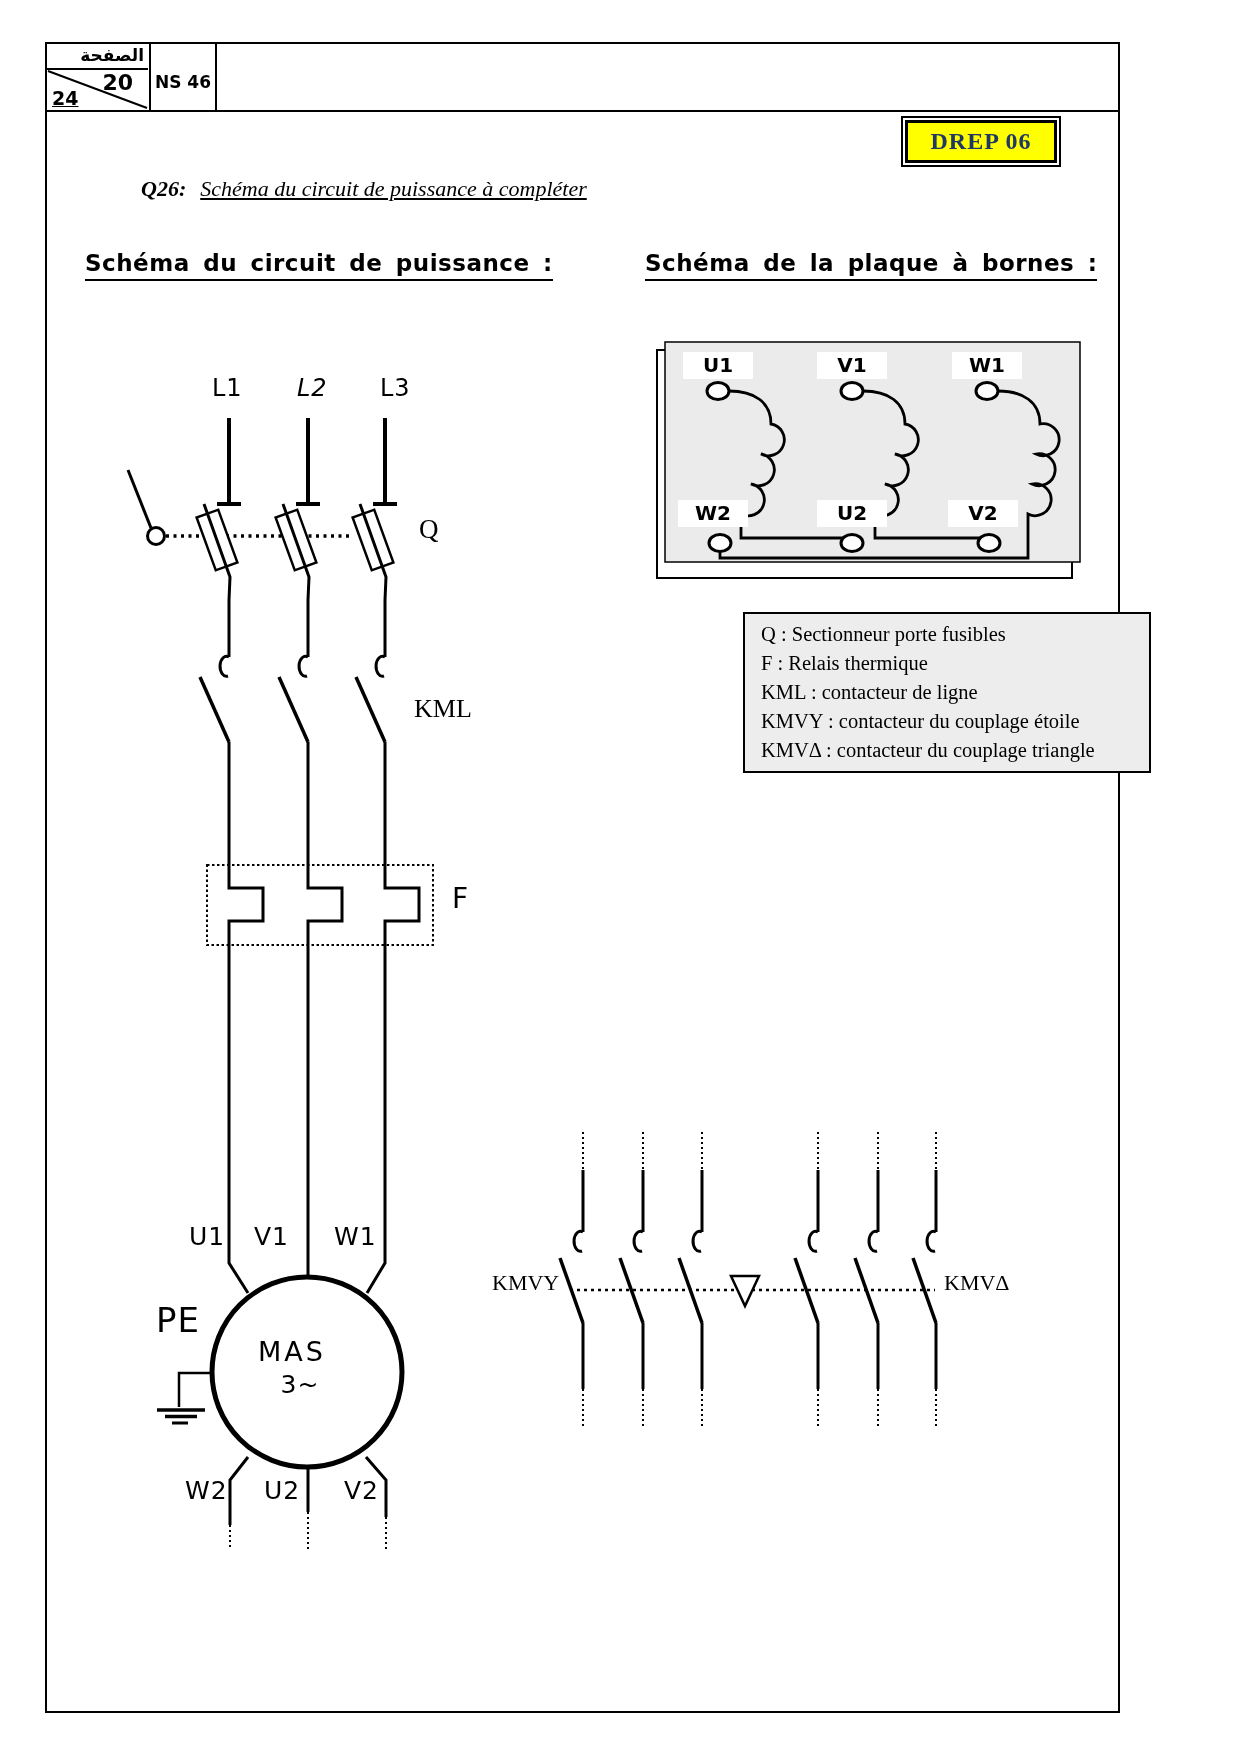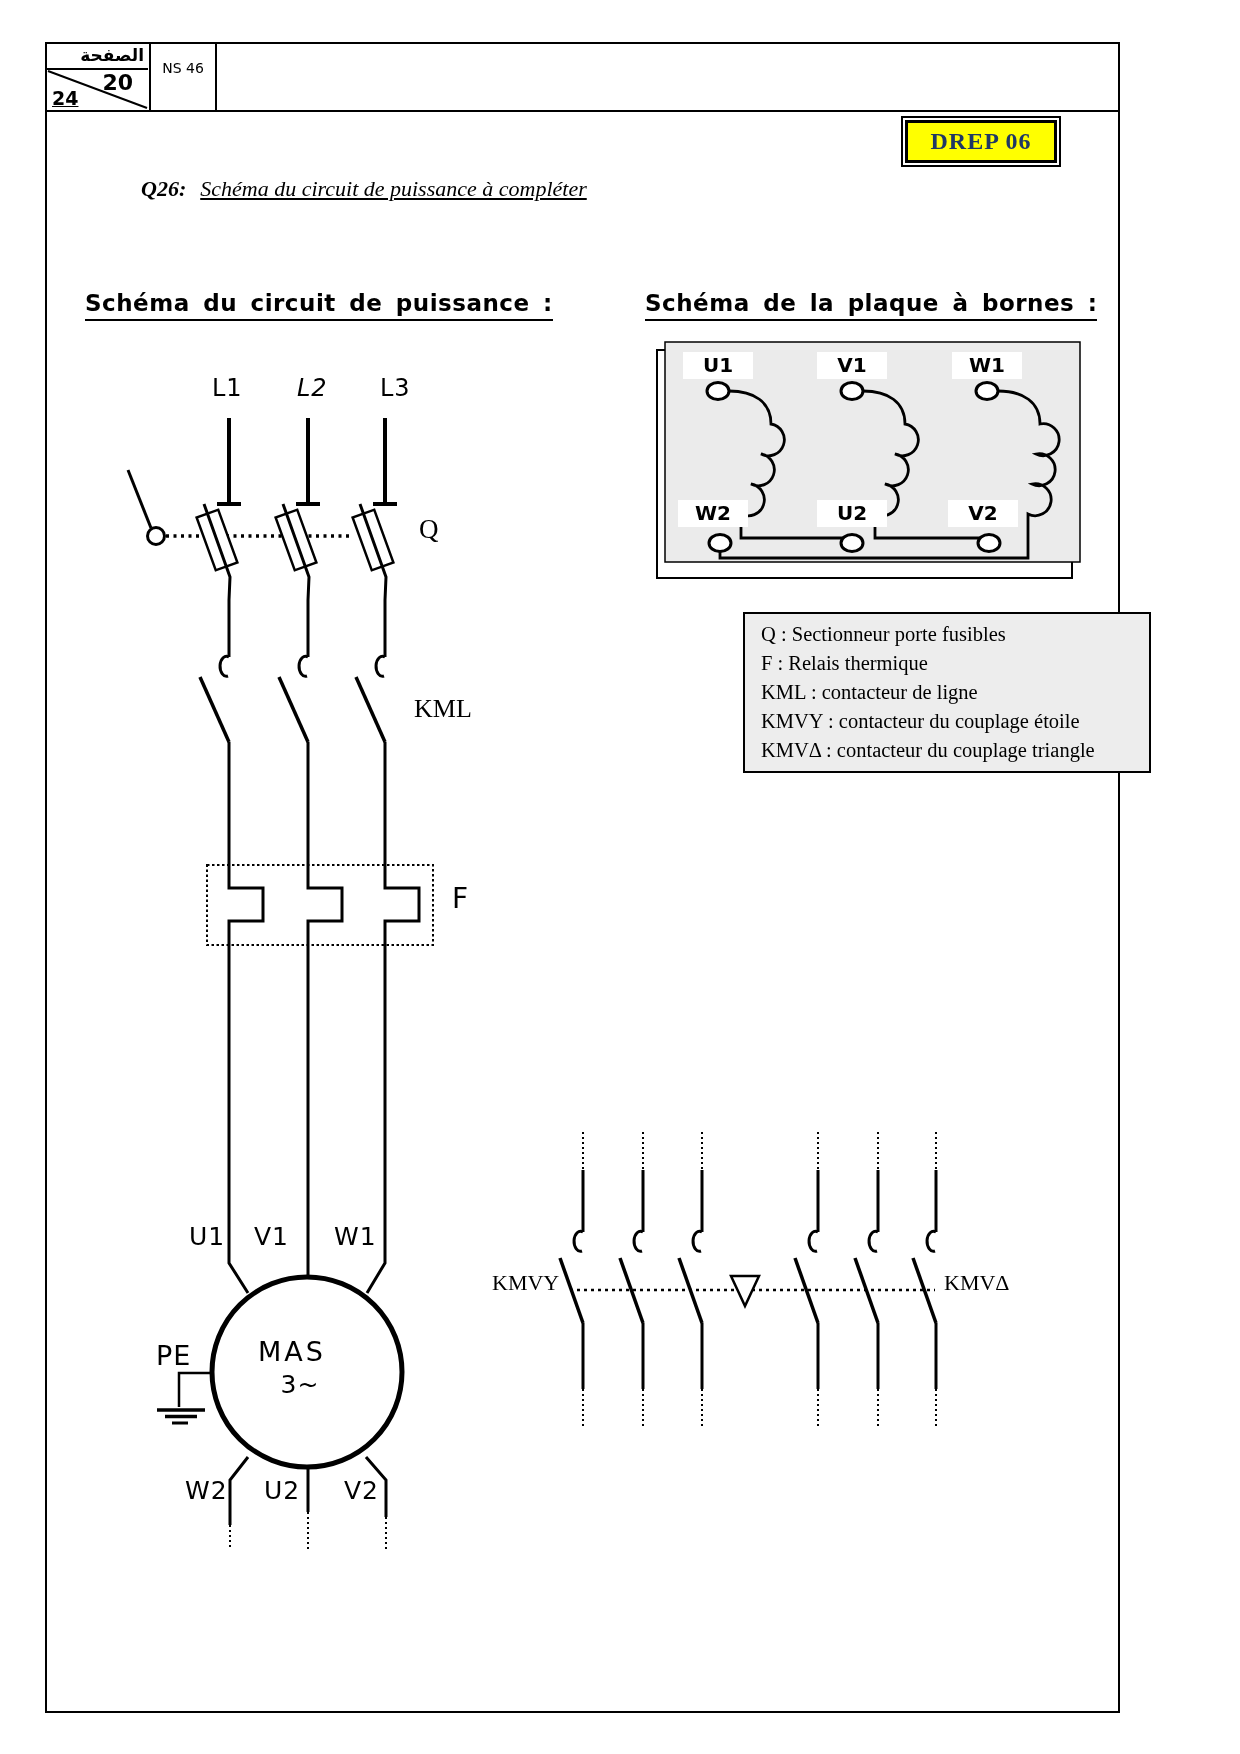--- a/index.html
+++ b/index.html
@@ -9,21 +9,21 @@
 
   
   .header-box{left:45px;top:42px;width:1075px;height:70px;border:2.5px solid #000;
               display:flex;box-sizing:border-box;background:#fff;z-index:3;}
   .cell-page{width:104px;border-right:2.5px solid #000;position:relative;box-sizing:border-box;}
   .page-word{position:absolute;top:1px;right:5px;font-size:17px;font-weight:bold;color:#000;direction:rtl;}
   .page-num-top{position:absolute;top:26px;right:16px;font-size:22px;font-weight:bold;}
   .page-num-bot{position:absolute;bottom:1px;left:5px;font-size:19px;font-weight:bold;text-decoration:underline;}
   .cell-ns{width:66px;border-right:2.5px solid #000;display:flex;align-items:flex-start;
            justify-content:center;box-sizing:border-box;}
-  .ns-code{font-size:14px;font-weight:normal;margin-top:16px;white-space:nowrap;}
+  .ns-code{font-size:17px;font-weight:bold;margin-top:28px;white-space:nowrap;}
   .cell-title{flex:1;direction:rtl;text-align:center;color:#17365D;padding-top:5px;box-sizing:border-box;}
   .title-l1{font-size:19px;font-weight:bold;line-height:30px;}
   .title-l2{font-size:18px;font-weight:bold;line-height:28px;}
 
   
   .content-frame{left:45px;top:112px;width:1075px;height:1601px;border:2.5px solid #000;
                  border-top:none;box-sizing:border-box;z-index:0;}
 
   
   .badge{left:905px;top:120px;width:152px;height:43px;background:#FFFF00;border:3px solid #000;
@@ -31,21 +31,21 @@
          box-sizing:border-box;z-index:3;}
   .badge span{font-family:"Liberation Serif",serif;font-weight:bold;font-size:24px;color:#1F3864;letter-spacing:1px;}
 
   
   .q-line{left:100px;top:176px;font-family:"Liberation Serif",serif;font-size:22px;font-style:italic;z-index:3;}
   .q-num{font-weight:bold;margin-right:14px;margin-left:41px;}
   .q-text{text-decoration:underline;}
 
   
   .sec-title{font-size:23px;font-weight:bold;border-bottom:2.5px solid #000;padding-bottom:3px;
-             word-spacing:5px;letter-spacing:.5px;z-index:3;margin-top:40px;}
+             word-spacing:5px;letter-spacing:.5px;z-index:3;}
 
   
   .scheme{left:0;top:0;z-index:1;}
 
   
   .lbl{z-index:2;white-space:nowrap;}
   .hand{font-size:24px;letter-spacing:1px;}
   .serif{font-family:"Liberation Serif",serif;}
   .plate-lbl{background:#fff;border:0;width:70px;height:27px;text-align:center;font-weight:bold;
              font-size:20px;line-height:27px;z-index:2;}
@@ -235,21 +235,21 @@
   <div class="abs lbl hand" style="left:380px;top:374px;">L3</div>
 
   <div class="abs lbl serif" style="left:419px;top:514px;font-size:27px;">Q</div>
   <div class="abs lbl serif" style="left:414px;top:694px;font-size:26px;">KML</div>
   <div class="abs lbl hand" style="left:452px;top:882px;font-size:28px;">F</div>
 
   <div class="abs lbl hand" style="left:189px;top:1222px;font-size:25px;">U1</div>
   <div class="abs lbl hand" style="left:254px;top:1222px;font-size:25px;">V1</div>
   <div class="abs lbl hand" style="left:334px;top:1222px;font-size:25px;">W1</div>
 
-  <div class="abs lbl hand" style="left:156px;top:1340px;font-size:27px;">PE</div>
+  <div class="abs lbl hand" style="left:156px;top:1300px;font-size:34px;">PE</div>
   <div class="abs lbl hand" style="left:292px;top:1336px;font-size:27px;letter-spacing:3px;transform:translateX(-50%);">MAS</div>
   <div class="abs lbl hand" style="left:300px;top:1370px;font-size:25px;transform:translateX(-50%);">3~</div>
 
   <div class="abs lbl hand" style="left:185px;top:1476px;font-size:25px;">W2</div>
   <div class="abs lbl hand" style="left:264px;top:1476px;font-size:25px;">U2</div>
   <div class="abs lbl hand" style="left:344px;top:1476px;font-size:25px;">V2</div>
 
   <div class="abs lbl serif" style="left:492px;top:1270px;font-size:22px;">KMVY</div>
   <div class="abs lbl serif" style="left:944px;top:1270px;font-size:22px;">KMVΔ</div>
 

